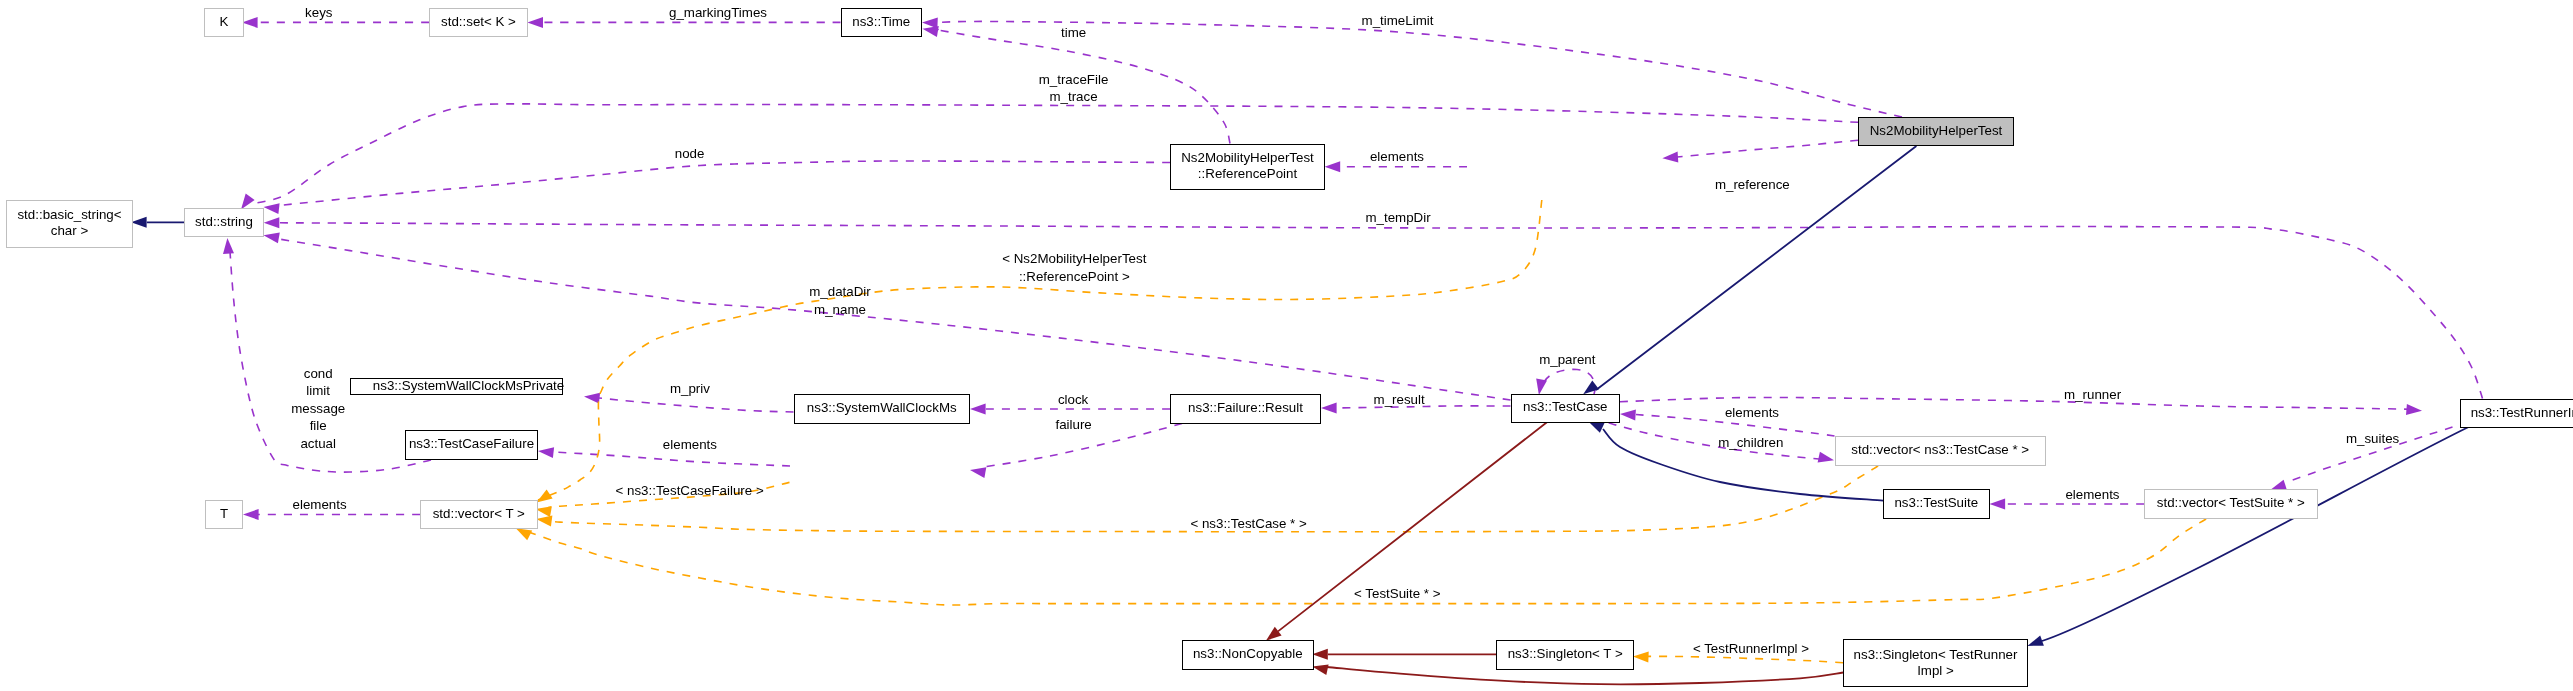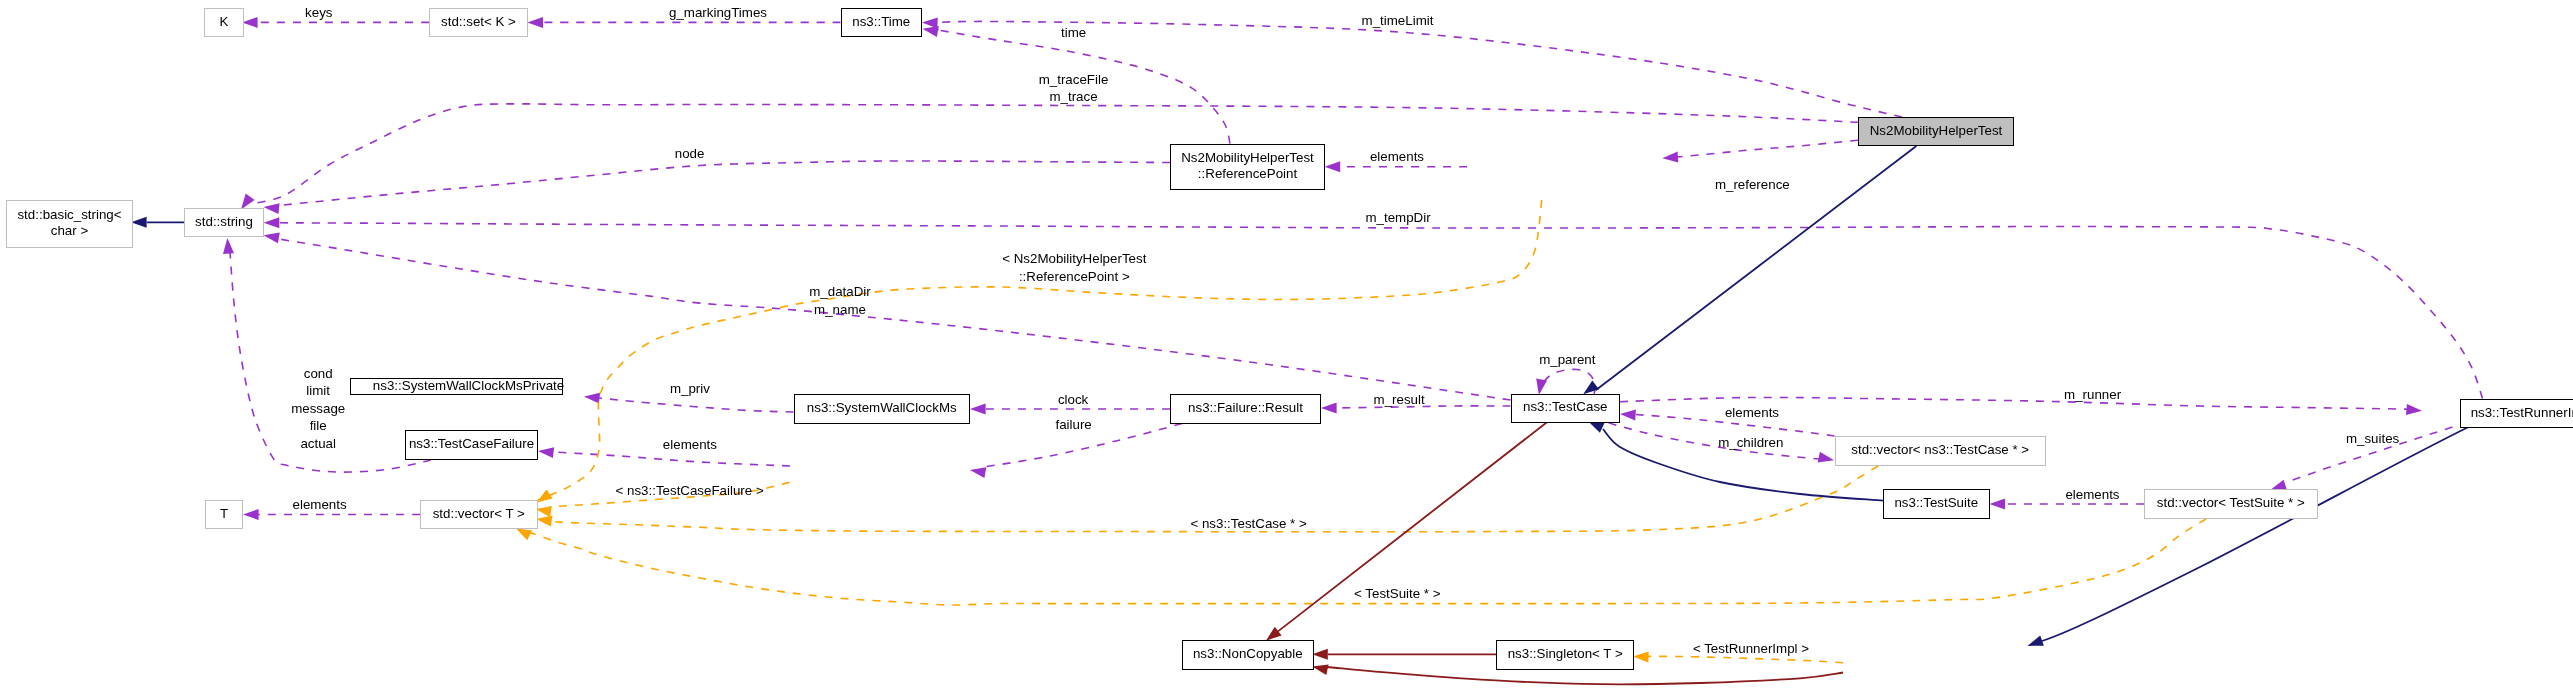--- a/index.html
+++ b/index.html
@@ -105,20 +105,21 @@
 <div class="node template" style="left:420.0px;top:500.0px;width:117.5px;height:29.0px;"><span>std::vector&lt; T &gt;</span></div>
 <div class="node class" style="left:793.5px;top:394.0px;width:176.5px;height:29.5px;"><span>ns3::SystemWallClockMs</span></div>
 <div class="node class" style="left:1170.0px;top:394.0px;width:151.0px;height:29.5px;"><span>ns3::Failure::Result</span></div>
 <div class="node class" style="left:1510.5px;top:393.5px;width:109.5px;height:29.0px;"><span>ns3::TestCase</span></div>
 <div class="node template" style="left:1834.5px;top:436.0px;width:211.5px;height:30.0px;"><span>std::vector&lt; ns3::TestCase * &gt;</span></div>
 <div class="node class" style="left:1883.0px;top:489.0px;width:106.5px;height:30.0px;"><span>ns3::TestSuite</span></div>
 <div class="node template" style="left:2144.0px;top:489.0px;width:173.5px;height:30.0px;"><span>std::vector&lt; TestSuite * &gt;</span></div>
 <div class="node class" style="left:2423.5px;top:398.5px;width:144.5px;height:29.5px;margin-left:36px;"><span>ns3::TestRunnerImpl</span></div>
 <div class="node class" style="left:1182.0px;top:640.0px;width:131.6px;height:29.5px;"><span>ns3::NonCopyable</span></div>
 <div class="node class" style="left:1496.0px;top:640.0px;width:138.4px;height:30.0px;"><span>ns3::Singleton&lt; T &gt;</span></div>
+<div class="node class" style="left:1843.0px;top:639.3px;width:185.0px;height:47.7px;"><span>ns3::Singleton&lt; TestRunner</span><span>Impl &gt;</span></div>
 <div class="elabel" style="left:318.8px;top:3.8px;"><span>keys</span></div>
 <div class="elabel" style="left:718px;top:4.0px;"><span>g_markingTimes</span></div>
 <div class="elabel" style="left:1397.5px;top:12.4px;"><span>m_timeLimit</span></div>
 <div class="elabel" style="left:1073.6px;top:24.1px;"><span>time</span></div>
 <div class="elabel" style="left:1073.5px;top:70.8px;"><span>m_traceFile</span><br><span>m_trace</span></div>
 <div class="elabel" style="left:689.6px;top:145.0px;"><span>node</span></div>
 <div class="elabel" style="left:1397.0px;top:148.3px;"><span>elements</span></div>
 <div class="elabel" style="left:1752.3px;top:127.9px;margin-top:48px;"><span>m_reference</span></div>
 <div class="elabel" style="left:1398.0px;top:208.8px;"><span>m_tempDir</span></div>
 <div class="elabel" style="left:1074.3px;top:250.4px;"><span>&lt; Ns2MobilityHelperTest</span><br><span>::ReferencePoint &gt;</span></div>

